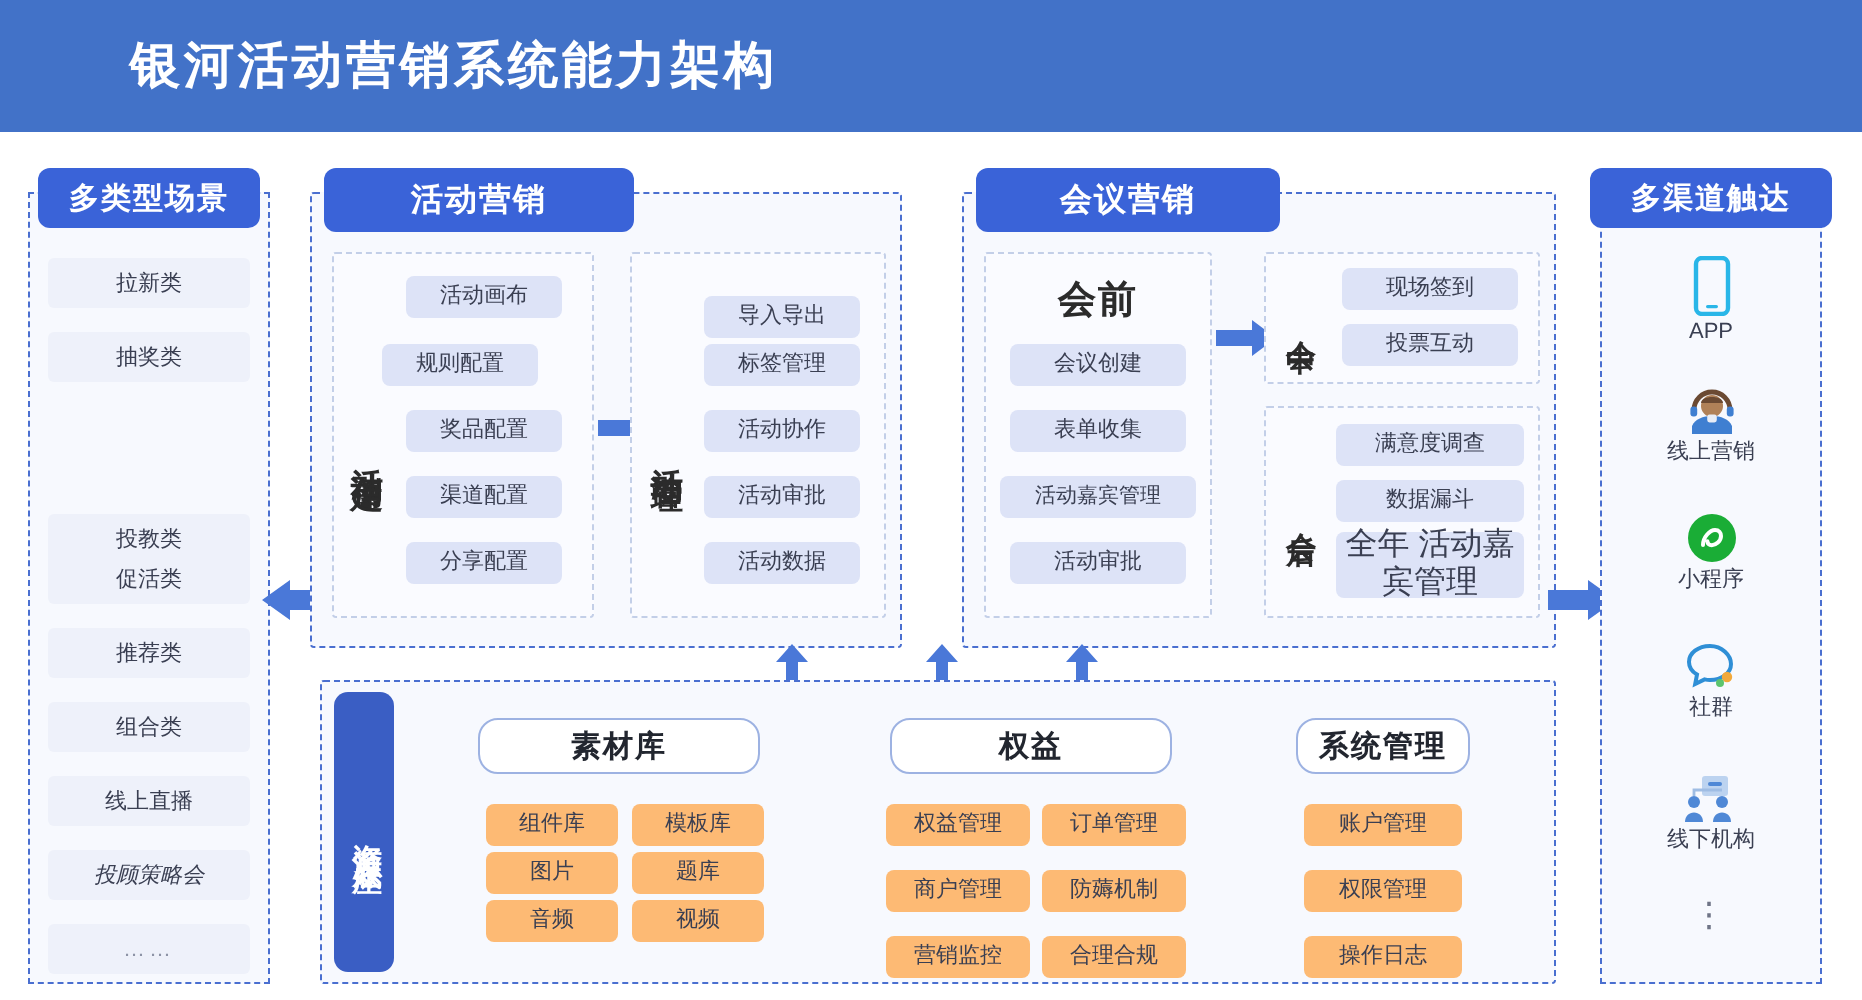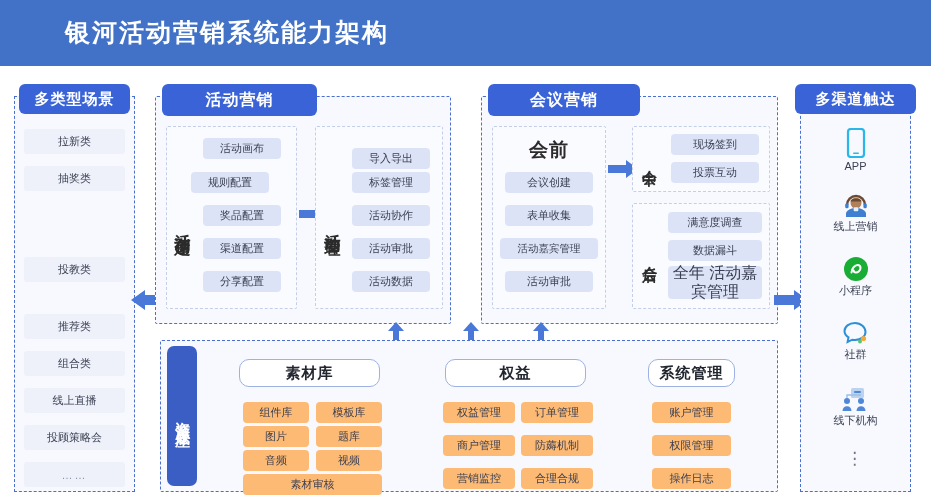--- a/index.html
+++ b/index.html
@@ -132,24 +132,25 @@
     <div class="title">银河活动营销系统能力架构</div>
   </div>
 
   <div class="sidecol" style="left:14px; top:96px; width:121px; height:396px;"></div>
   <div class="badge" style="left:19px; top:84px; width:111px; height:30px;">多类型场景</div>
 
   <div style="position:absolute; left:14px; top:96px; width:121px; height:396px;">
     <div class="sideitem" style="top:33px;">拉新类</div>
     <div class="sideitem" style="top:70px;">抽奖类</div>
     <div class="sideitem" style="top:161px;">投教类</div>
+    <div class="sideitem" style="top:181px;">促活类</div>
     <div class="sideitem" style="top:218px;">推荐类</div>
     <div class="sideitem" style="top:255px;">组合类</div>
     <div class="sideitem" style="top:292px;">线上直播</div>
-    <div class="sideitem" style="top:329px;">投顾策略会</div>
+    <div class="sideitem" style="top:329px;font-style:italic;">投顾策略会</div>
     <div class="sideitem blank" style="top:366px;">……</div>
   </div>
 
   <svg class="arrow" style="left:131px; top:290px;" width="36" height="20" viewBox="0 0 36 20">
     <path d="M36 5 H14 V0 L0 10 L14 20 V15 H36 Z" fill="#4a78d8"></path>
   </svg>
 
   <div class="dashbox" style="left:155px; top:96px; width:296px; height:228px;"></div>
   <div class="badge" style="left:162px; top:84px; width:155px; height:32px; font-size:16px;">活动营销</div>
 
@@ -218,21 +219,20 @@
     <span>资源底座</span>
   </div>
 
   <div class="pillcard" style="left:239px; top:359px; width:141px; height:28px;">素材库</div>
   <div class="chip soft" style="left:243px; top:402px; width:66px; height:21px;">组件库</div>
   <div class="chip soft" style="left:316px; top:402px; width:66px; height:21px;">模板库</div>
   <div class="chip soft" style="left:243px; top:426px; width:66px; height:21px;">图片</div>
   <div class="chip soft" style="left:316px; top:426px; width:66px; height:21px;">题库</div>
   <div class="chip soft" style="left:243px; top:450px; width:66px; height:21px;">音频</div>
   <div class="chip soft" style="left:316px; top:450px; width:66px; height:21px;">视频</div>
-  <div class="chip soft" style="left:243px; top:474px; width:139px; height:21px;">素材审核</div>
 
   <div class="pillcard" style="left:445px; top:359px; width:141px; height:28px;">权益</div>
   <div class="chip soft" style="left:443px; top:402px; width:72px; height:21px;">权益管理</div>
   <div class="chip soft" style="left:521px; top:402px; width:72px; height:21px;">订单管理</div>
   <div class="chip soft" style="left:443px; top:435px; width:72px; height:21px;">商户管理</div>
   <div class="chip soft" style="left:521px; top:435px; width:72px; height:21px;">防薅机制</div>
   <div class="chip soft" style="left:443px; top:468px; width:72px; height:21px;">营销监控</div>
   <div class="chip soft" style="left:521px; top:468px; width:72px; height:21px;">合理合规</div>
 
   <div class="pillcard" style="left:648px; top:359px; width:87px; height:28px;">系统管理</div>

